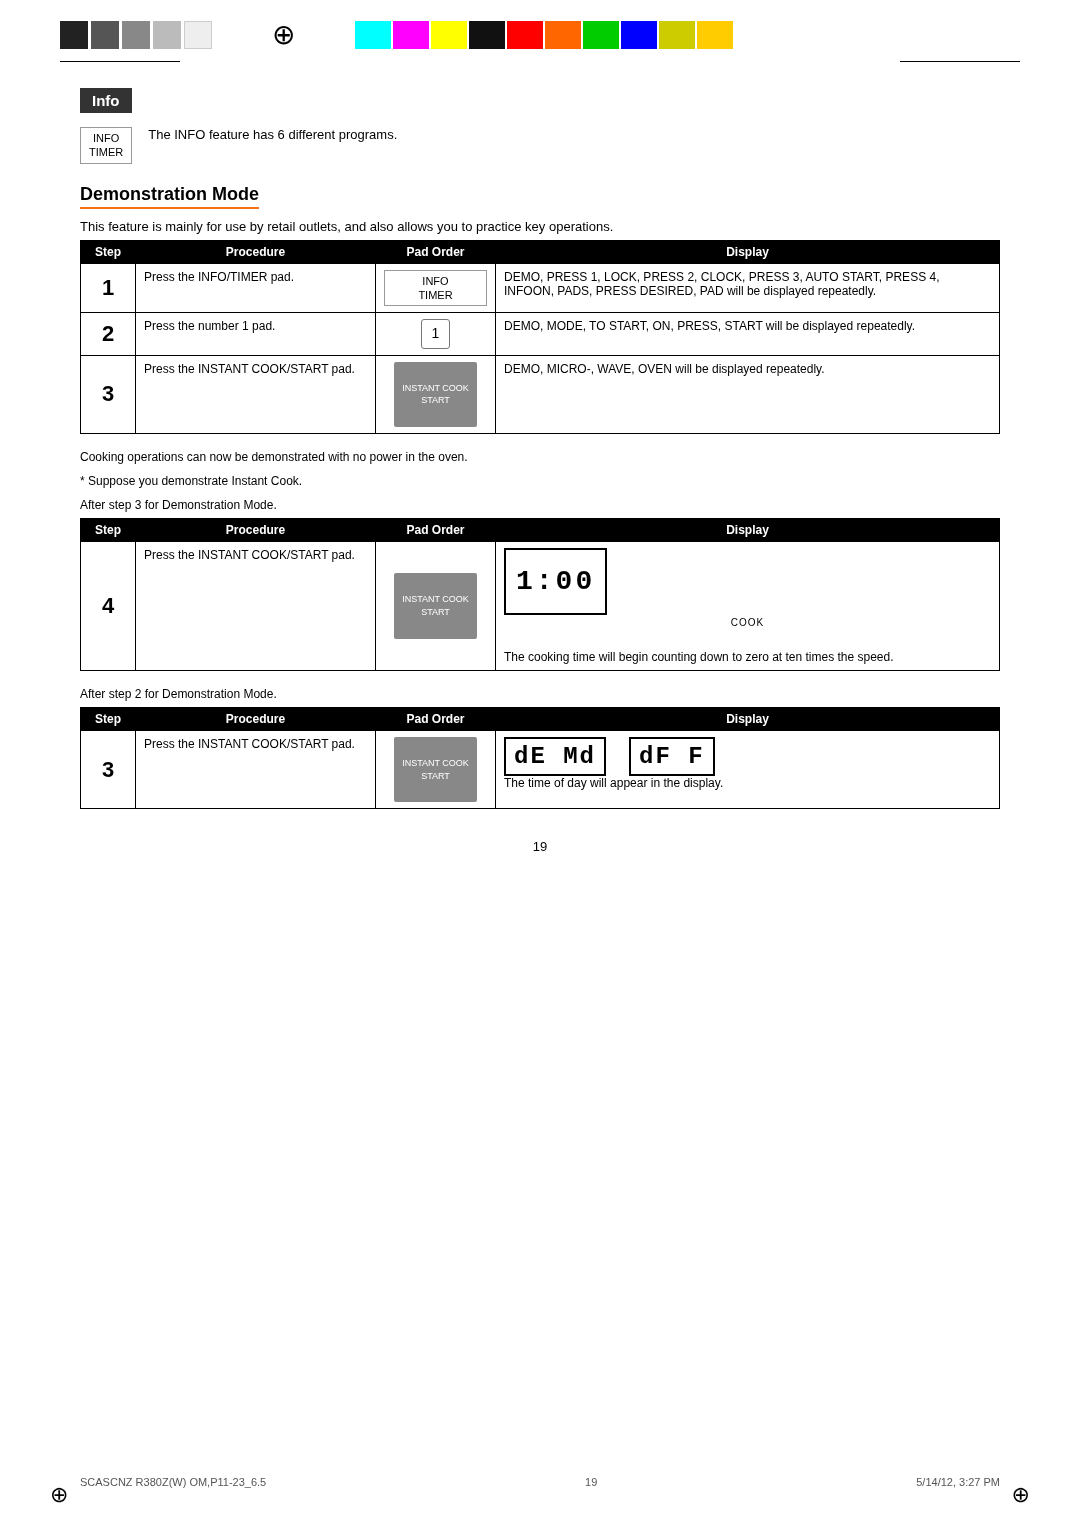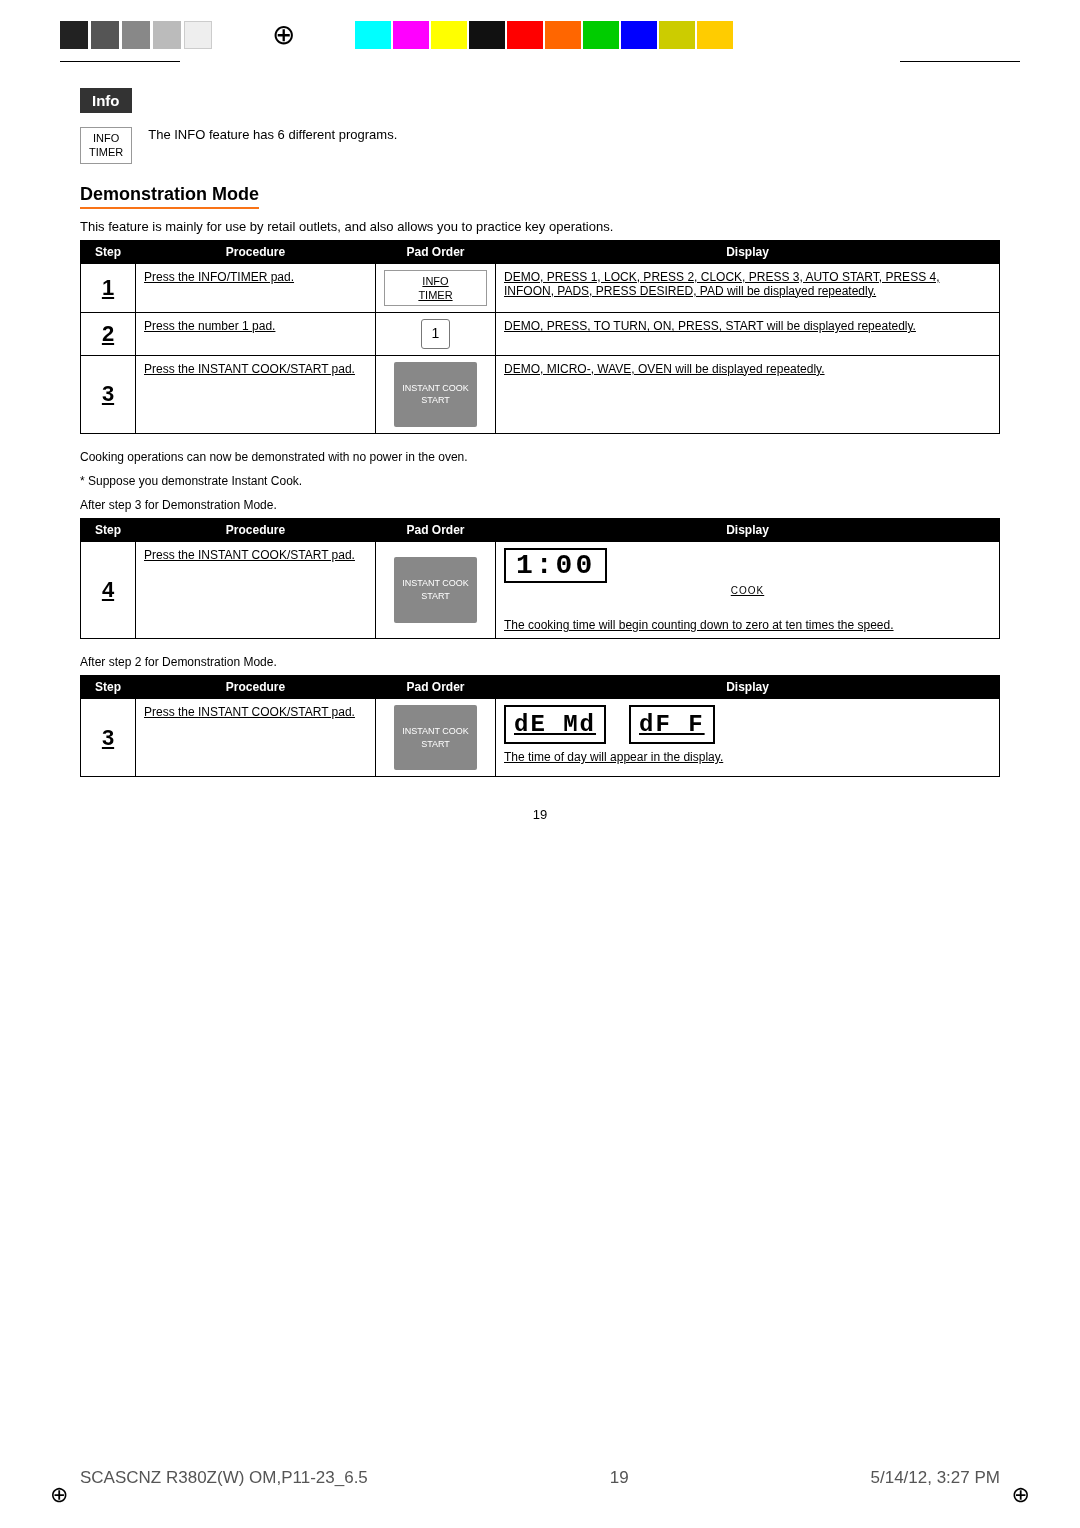--- a/index.html
+++ b/index.html
@@ -112,21 +112,20 @@
     .to-demonstrate {
       font-size: 12px;
       margin-bottom: 8px;
     }
 
     
     .inst-table {
       width: 100%;
       border-collapse: collapse;
       margin-bottom: 16px;
-      text-decoration: underline;
     }
     .inst-table th {
       background: #000;
       color: #fff;
       padding: 4px 8px;
       font-size: 12px;
       border: 1px solid #000;
       text-align: center;
     }
     .inst-table th.step-col { width: 55px; }
@@ -163,21 +162,21 @@
     .pad-button.number-1 {
       border: 1px solid #777;
       padding: 4px 10px;
       font-size: 14px;
     }
 
     
     .display-box {
       border: 2px solid #000;
       display: inline-block;
-      padding: 0 10px;
+      padding: 16px 10px;
       font-size: 28px;
       font-family: 'Courier New', monospace;
       font-weight: bold;
       letter-spacing: 3px;
       min-width: 100px;
       text-align: right;
     }
     .display-cook-label {
       font-size: 10px;
       text-align: center;
@@ -212,21 +211,21 @@
 
     
     .footer {
       position: absolute;
       bottom: 40px;
       left: 0;
       right: 0;
       display: flex;
       justify-content: space-between;
       padding: 0 80px;
-      font-size: 17px;
+      font-size: 11px;
       color: #555;
     }
     .page-number {
       text-align: center;
       font-size: 13px;
       margin-top: 30px;
       color: #000;
     }
 
     
@@ -328,21 +327,21 @@
         </td>
         <td>DEMO, PRESS 1, LOCK, PRESS 2, CLOCK, PRESS 3, AUTO START, PRESS 4, INFOON, PADS, PRESS DESIRED, PAD will be displayed repeatedly.</td>
       </tr>
 
       <tr>
         <td class="step-num">2</td>
         <td>Press the number 1 pad.</td>
         <td class="pad-cell">
           <div class="pad-button number-1">1</div>
         </td>
-        <td>DEMO, PRESS, TO TURN, ON, PRESS, START will be displayed repeatedly.</td>
+        <td>DEMO, MODE, TO START, ON, PRESS, START will be displayed repeatedly.</td>
       </tr>
 
       <tr>
         <td class="step-num">3</td>
         <td>Press the INSTANT COOK/START pad.</td>
         <td class="pad-cell">
           <div class="instant-cook-btn">
             <div>INSTANT COOK</div>
             <div>START</div>
           </div>
@@ -406,21 +405,21 @@
           <div class="instant-cook-btn">
             <div>INSTANT COOK</div>
             <div>START</div>
           </div>
         </td>
         <td>
           <div class="display-demo-row">
             <div class="display-demo-box">dE Md</div>
             <div class="display-demo-box">dF F</div>
           </div>
-          <div style="font-size:12px; margin-top:6px;">The time of day will appear in the display.</div>
+          <div style="font-size:12px; ">The time of day will appear in the display.</div>
         </td>
       </tr>
     </tbody>
   </table>
 
   <div class="page-number">19</div>
 </div>
 
 <div class="footer">
   <span>SCASCNZ R380Z(W) OM,P11-23_6.5</span>

